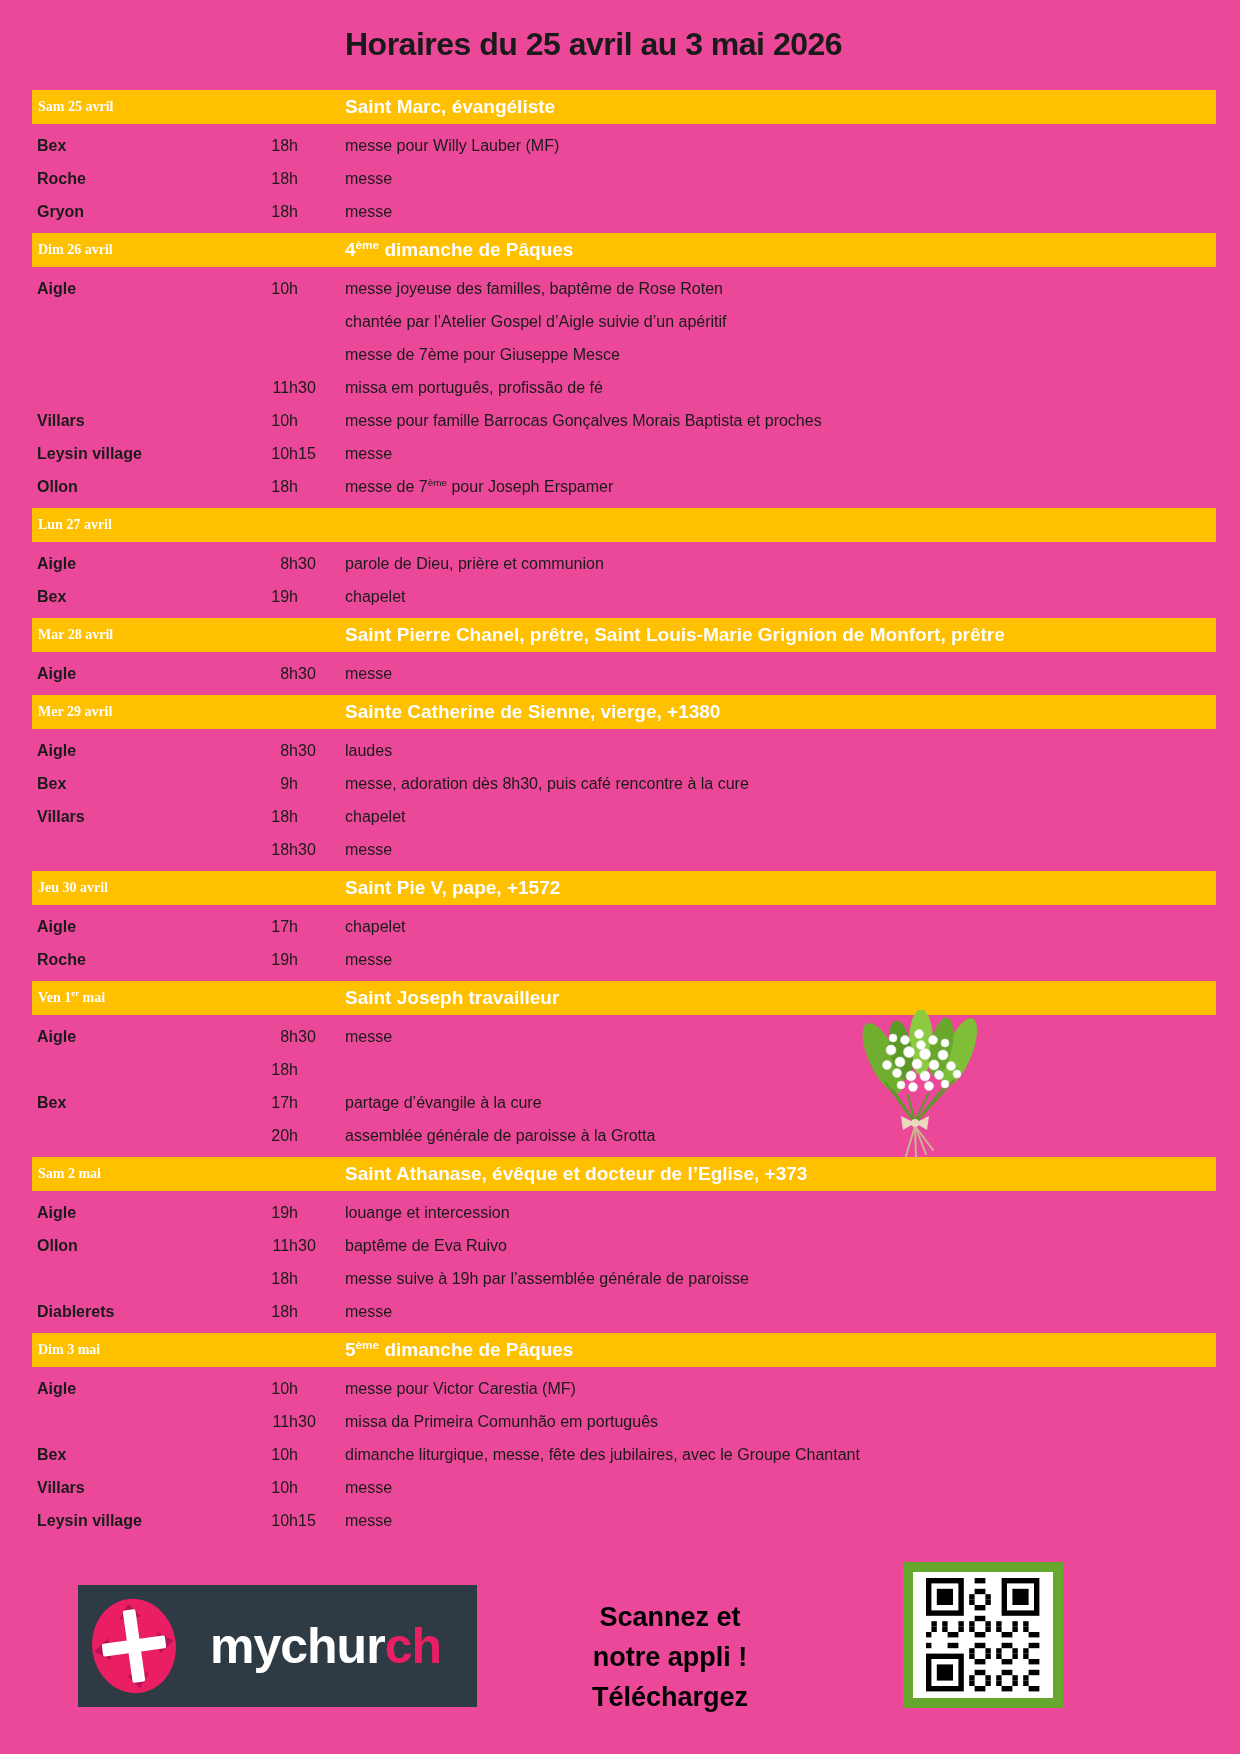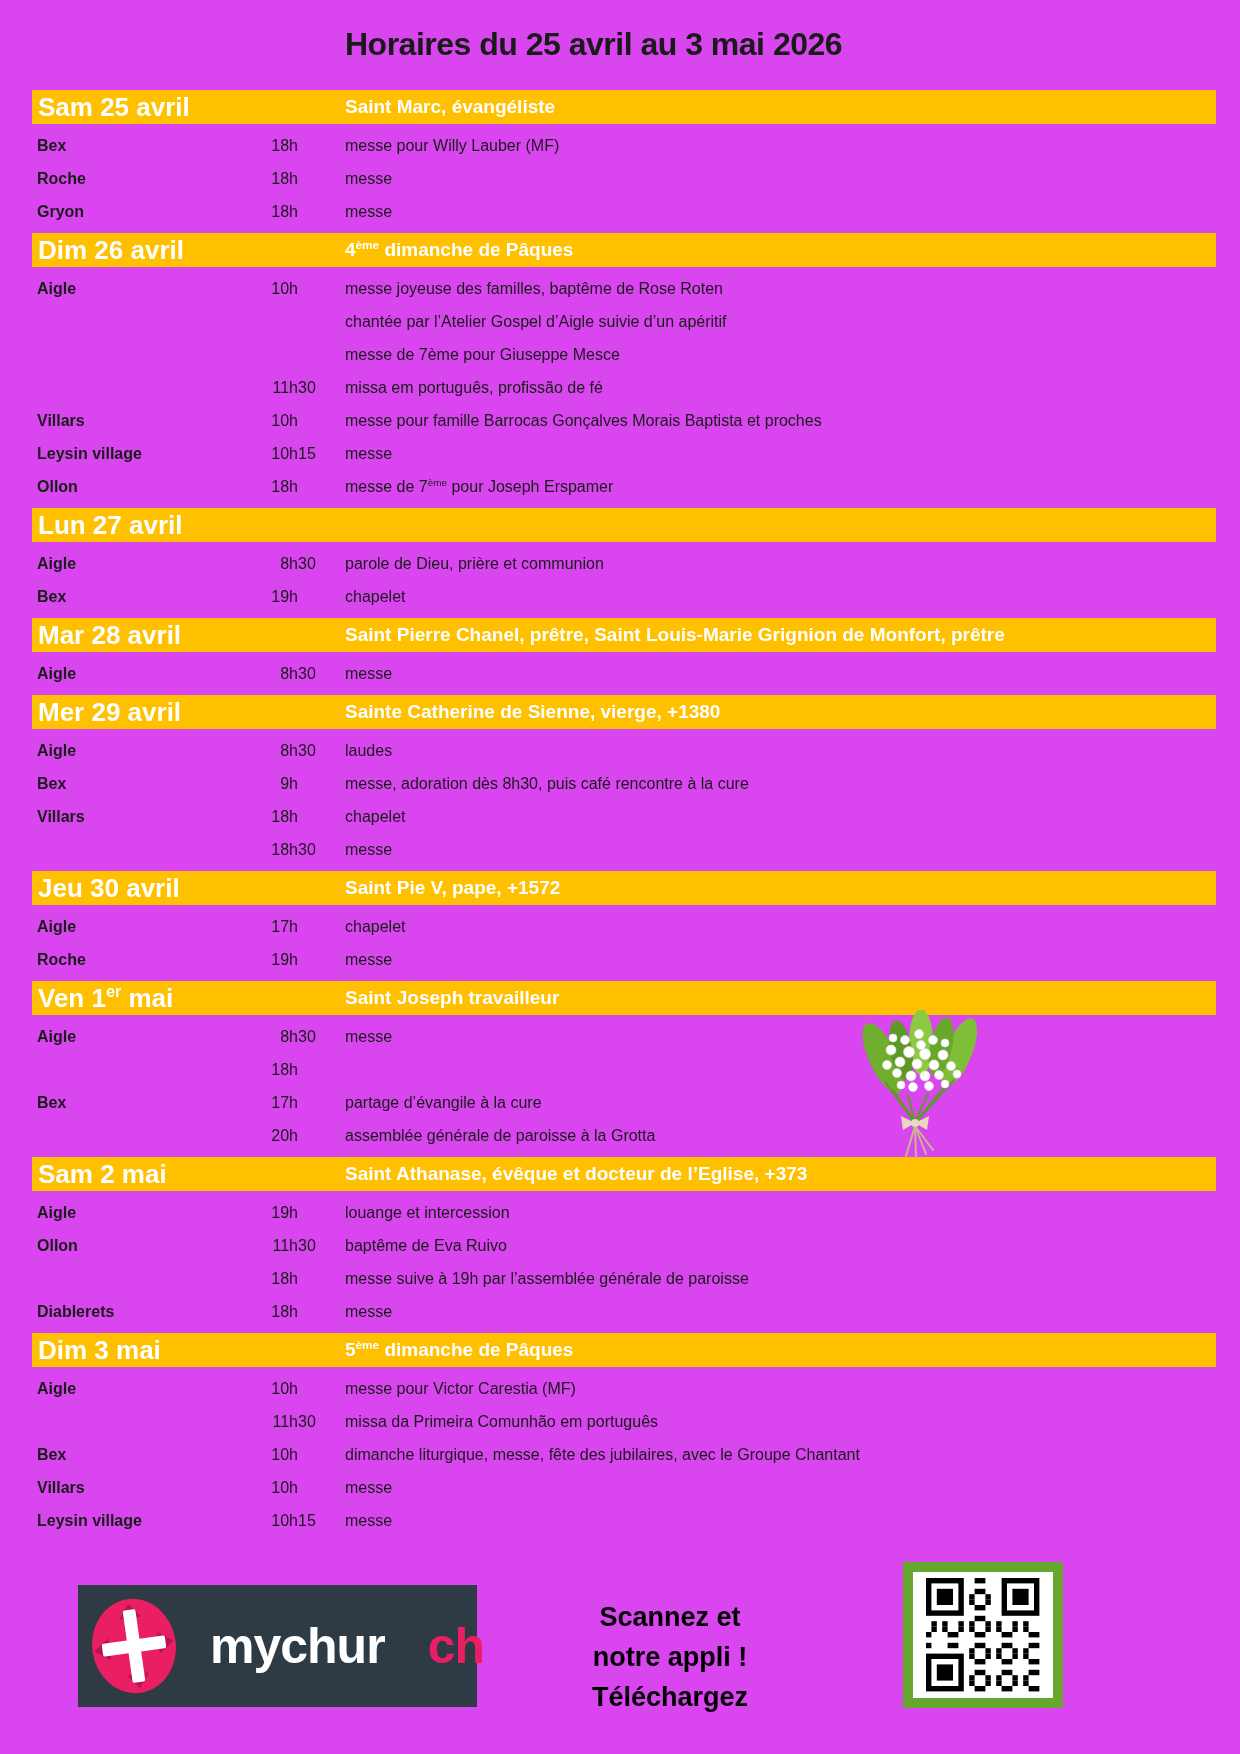--- a/index.html
+++ b/index.html
@@ -1,44 +1,44 @@
 <!DOCTYPE html>
 <html><head>
 <meta charset="utf-8">
 <style>
   html,body{margin:0;padding:0;background:#fff;}
   body{width:1240px;height:1754px;position:relative;overflow:hidden;
        font-family:"Liberation Sans",sans-serif;color:#1a1a1a;}
-  .page{position:absolute;inset:0;background:#d946ef;}
+  .page{position:absolute;inset:0;background:#ec4899;}
 
   .title{position:absolute;left:345px;top:26px;font-size:32px;font-weight:bold;
          color:#1a1a1a;white-space:nowrap;letter-spacing:-0.5px;}
 
   .schedule{position:absolute;left:32px;top:85px;width:1184px;}
 
   .banner{background:#FFC000;height:34px;margin:5px 0;display:grid;
           grid-template-columns:307px 1fr;align-items:center;padding-left:6px;box-sizing:border-box;}
-  .banner .day{color:#fff;font-weight:bold;font-size:26px;white-space:nowrap;}
+  .banner .day{color:#fff;font-weight:bold;font-size:14px;white-space:nowrap;font-family:Liberation Serif, serif;}
   .banner .feast{color:#fff;font-weight:bold;font-size:19px;white-space:nowrap;}
 
   .row{display:grid;grid-template-columns:198px 68px 32px 15px 1fr;
        line-height:33px;font-size:16px;}
   .row .place{font-weight:bold;padding-left:5px;white-space:nowrap;}
   .row .hr{text-align:right;}
   .row .mn{text-align:left;}
   .row .desc{white-space:nowrap;}
   sup.sup{font-size:62%;line-height:0;}
 
   .bouquet{position:absolute;left:853px;top:1010px;width:137px;height:150px;}
 
   .logo-box{position:absolute;left:78px;top:1585px;width:399px;height:122px;
             background:#2e3b45;display:flex;align-items:center;}
   .logo-icon{position:absolute;left:10px;top:11px;}
   .logo-text{position:absolute;left:132px;top:0;height:122px;display:flex;align-items:center;
-             font-size:50px;font-weight:bold;letter-spacing:-1px;white-space:nowrap;gap:43px;}
+             font-size:50px;font-weight:bold;letter-spacing:-1px;white-space:nowrap;}
   .logo-text .w{color:#fff;}
   .logo-text .p{color:#ea1e63;}
 
   .scan-text{position:absolute;left:500px;top:1597px;width:340px;text-align:center;
              font-size:27px;font-weight:bold;line-height:40px;color:#000;}
 
   .qr{position:absolute;left:903px;top:1562px;width:160px;height:146px;}
 </style>
 </head>
 <body>

